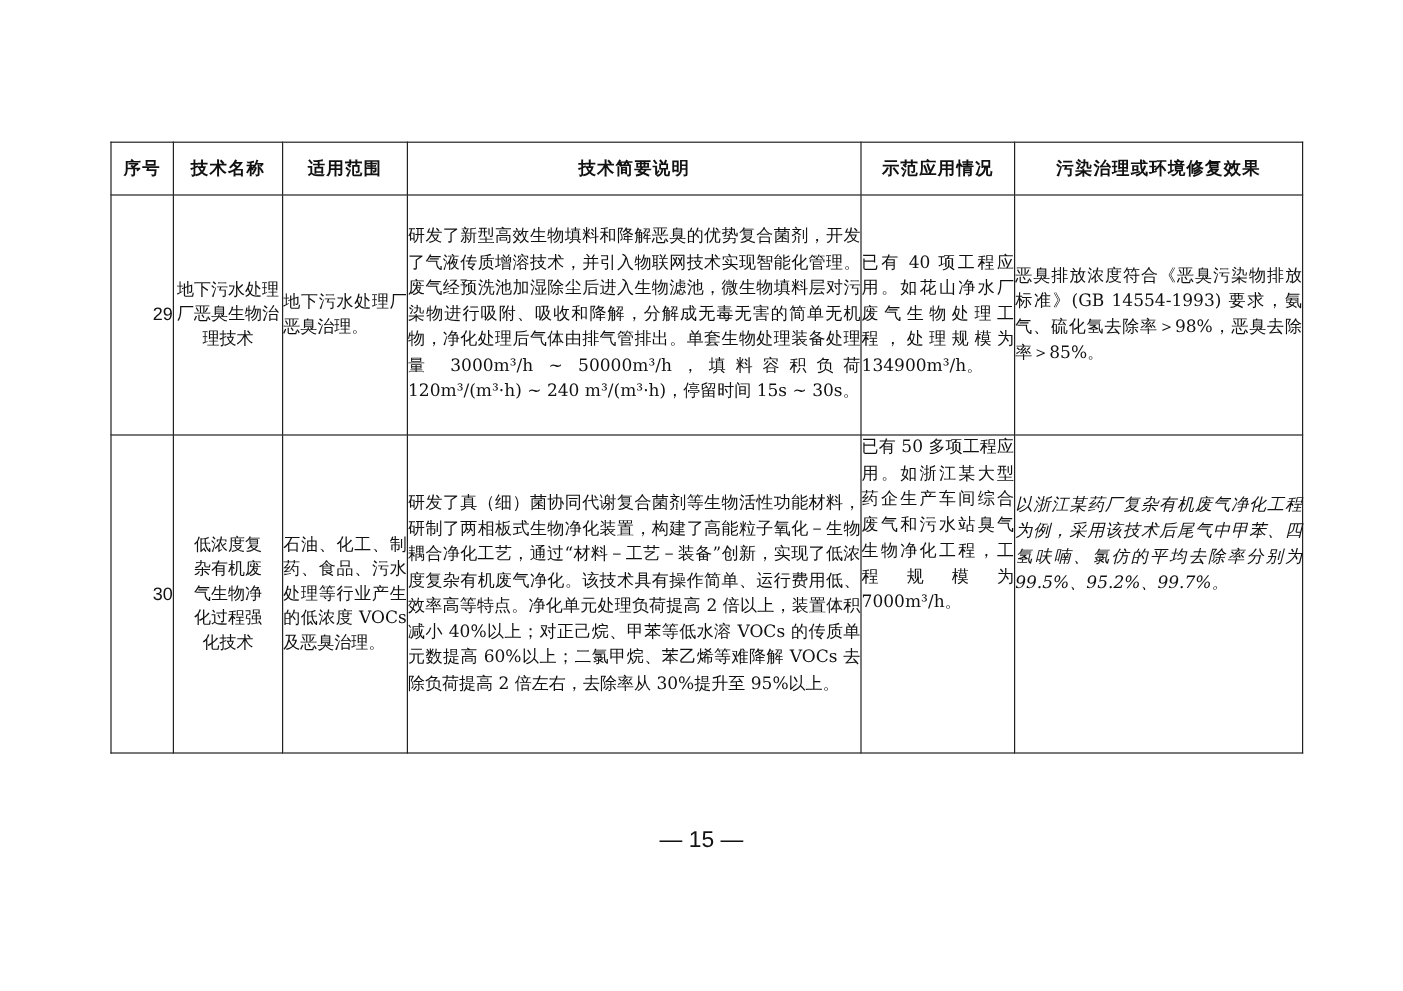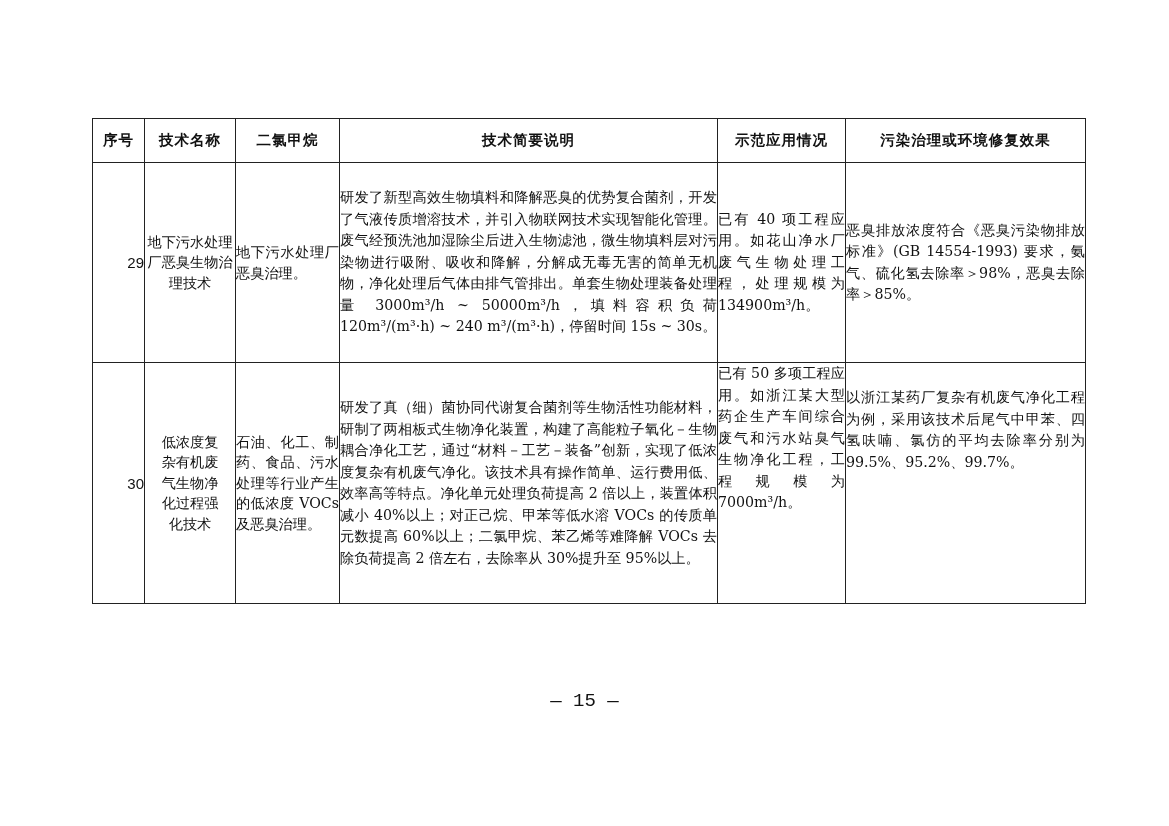--- a/index.html
+++ b/index.html
@@ -11,57 +11,57 @@
       font-size: 14.5px; text-align: center; letter-spacing: 1px; }
     .c1 { width: 52px; } .c2 { width: 91px; } .c3 { width: 104px; } .c4 { width: 378px; }
     .c5 { width: 128px; } .c6 { width: 240px; }
     .num { text-align: right; font-size: 15px; font-family: Liberation Sans, sans-serif; }
     .cell { font-size: 14.2px; line-height: 20.4px; padding: 2px 6px; text-align: justify; }
     .center { text-align: center; }
     .row1 td { height: 199px; }
     .row2 td { height: 216px; }
     .desc { padding: 0 6px; text-align: justify; font-size: 14.2px; line-height: 21.5px; }
     .pageno { position: absolute; left: 0; width: 1169px; top: 690px; text-align: center;
-      font-family: Liberation Mono, monospace; font-size: 19px; }
+      font-family: Liberation Sans, sans-serif; font-size: 19px; }
   </style>
 </head>
 <body>
 
 <table class="tbl">
   <colgroup>
     <col class="c1">
       <col class="c2">
       <col class="c3">
       <col class="c4">
       <col class="c5">
       <col class="c6">
   </colgroup>
   <thead>
     <tr>
       <th>序号</th>
       <th>技术名称</th>
-      <th>二氯甲烷</th>
+      <th>适用范围</th>
       <th>技术简要说明</th>
       <th>示范应用情况</th>
       <th>污染治理或环境修复效果</th>
     </tr>
   </thead>
   <tbody>
     <tr class="row1">
       <td class="num">29</td>
       <td class="cell center" style="padding:0 2px;">地下污水处理厂恶臭生物治理技术</td>
       <td class="cell">地下污水处理厂恶臭治理。</td>
       <td class="desc">研发了新型高效生物填料和降解恶臭的优势复合菌剂，开发了气液传质增溶技术，并引入物联网技术实现智能化管理。废气经预洗池加湿除尘后进入生物滤池，微生物填料层对污染物进行吸附、吸收和降解，分解成无毒无害的简单无机物，净化处理后气体由排气管排出。单套生物处理装备处理量 3000m³/h ~ 50000m³/h，填料容积负荷 120m³/(m³·h) ~ 240 m³/(m³·h)，停留时间 15s ~ 30s。</td>
       <td class="cell" style="line-height:21.5px;">已有 40 项工程应用。如花山净水厂废气生物处理工程，处理规模为 134900m³/h。</td>
       <td class="cell" style="line-height:21.5px;">恶臭排放浓度符合《恶臭污染物排放标准》(GB 14554-1993) 要求，氨气、硫化氢去除率＞98%，恶臭去除率＞85%。</td>
     </tr>
     <tr class="row2">
       <td class="num">30</td>
       <td class="cell center" style="padding:4px 12px;margin-top:29px;">低浓度复杂有机废气生物净化过程强化技术</td>
       <td class="cell">石油、化工、制药、食品、污水处理等行业产生的低浓度 VOCs 及恶臭治理。</td>
       <td class="desc">研发了真（细）菌协同代谢复合菌剂等生物活性功能材料，研制了两相板式生物净化装置，构建了高能粒子氧化－生物耦合净化工艺，通过“材料－工艺－装备”创新，实现了低浓度复杂有机废气净化。该技术具有操作简单、运行费用低、效率高等特点。净化单元处理负荷提高 2 倍以上，装置体积减小 40%以上；对正己烷、甲苯等低水溶 VOCs 的传质单元数提高 60%以上；二氯甲烷、苯乙烯等难降解 VOCs 去除负荷提高 2 倍左右，去除率从 30%提升至 95%以上。</td>
       <td class="cell" style="line-height:21.5px; vertical-align:top; padding-top:0;">已有 50 多项工程应用。如浙江某大型药企生产车间综合废气和污水站臭气生物净化工程，工程规模为 7000m³/h。</td>
-      <td class="cell" style="line-height:21.5px; vertical-align:top; padding-top:24px;">以浙江某药厂复杂有机废气净化工程为例，采用该技术后尾气中甲苯、四氢呋喃、氯仿的平均去除率分别为 99.5%、95.2%、99.7%。</td>
+      <td class="cell" style="line-height:21.5px; vertical-align:top; padding-top:48px;font-style:italic;">以浙江某药厂复杂有机废气净化工程为例，采用该技术后尾气中甲苯、四氢呋喃、氯仿的平均去除率分别为 99.5%、95.2%、99.7%。</td>
     </tr>
   </tbody>
 </table>
 
 <div class="pageno">— 15 —</div>
 
 </body></html>

